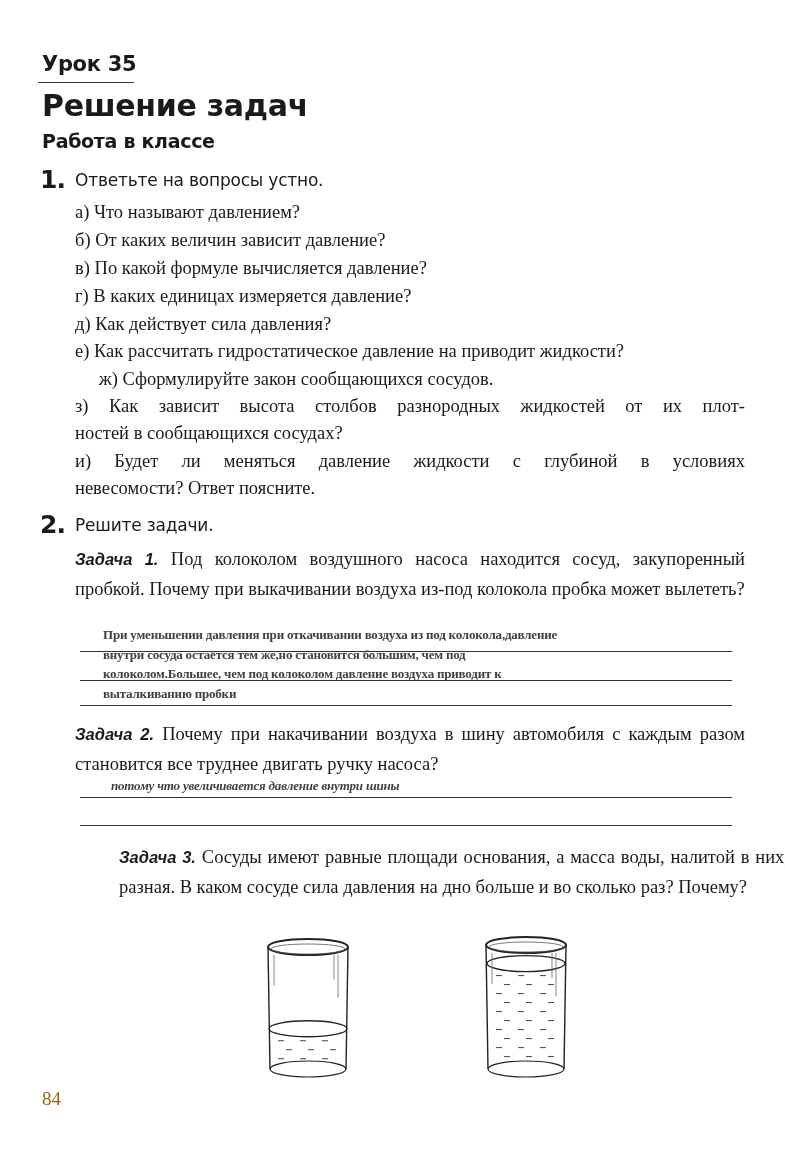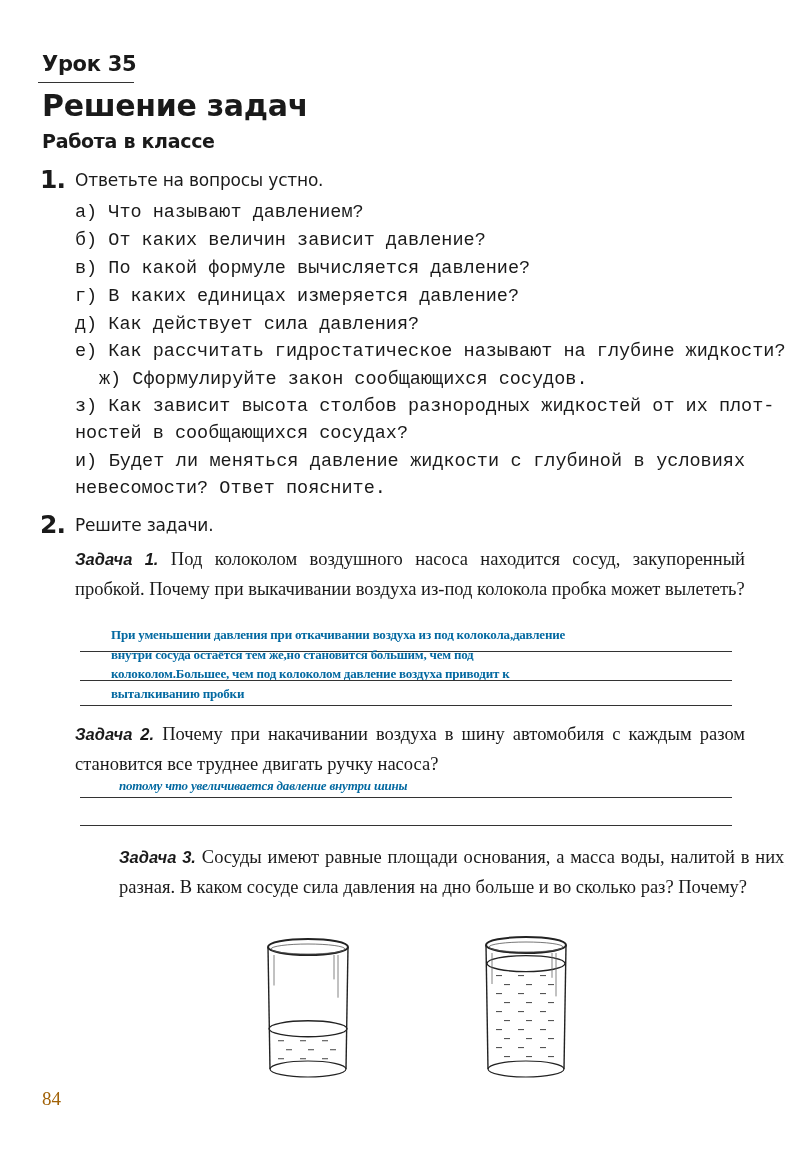--- a/index.html
+++ b/index.html
@@ -9,47 +9,47 @@
   .abs { position: absolute; }
 
   .lesson { left: 42px; top: 52px; font-size: 21px; font-weight: bold; letter-spacing: -0.3px; }
   .lesson-rule { left: 38px; top: 82px; width: 96px; height: 0; border-top: 1.5px solid #333; }
   .title { left: 42px; top: 88px; font-size: 30px; font-weight: bold; letter-spacing: -0.3px; }
   .subtitle { left: 42px; top: 130px; font-size: 19px; font-weight: bold; letter-spacing: -0.3px; }
 
   .task-num { font-size: 25px; font-weight: bold; letter-spacing: -1px; }
   .task-text { font-size: 17px; letter-spacing: -0.2px; }
 
-  .q { left: 75px; font-size: 18.5px; white-space: nowrap; font-family: Liberation Mono, monospace; }
+  .q { left: 75px; font-size: 18.5px; white-space: nowrap; }
   .para { left: 75px; width: 670px; font-size: 18.5px; line-height: 29.5px; text-align: justify; }
   .para .lbl { font-family: Liberation Sans, sans-serif; font-weight: bold; font-style: italic; font-size: 16.5px; }
 
   .rule { left: 80px; width: 652px; height: 0; border-top: 1.3px solid #333; }
-  .hw { left: 103px; font-size: 13px; font-weight: bold; letter-spacing: -0.2px; white-space: nowrap; color: #0369a1; margin-left: 8px; }
+  .hw { left: 103px; font-size: 13px; font-weight: bold; letter-spacing: -0.2px; white-space: nowrap; color: #404040; }
 
   .page-num { left: 42px; top: 1088px; font-size: 19px; color: #a16207; }
   svg.glass { position: absolute; }
 </style>
 </head>
 <body>
 
 <div class="abs sans lesson">Урок 35</div>
 <div class="abs lesson-rule"></div>
 <div class="abs sans title">Решение задач</div>
 <div class="abs sans subtitle">Работа в классе</div>
 
 <div class="abs sans task-num" style="left:40px; top:165px;">1.</div>
 <div class="abs sans task-text" style="left:75px; top:170px;">Ответьте на вопросы устно.</div>
 
 <div class="abs serif q" style="top:202px;">а) Что называют давлением?</div>
 <div class="abs serif q" style="top:230px;">б) От каких величин зависит давление?</div>
 <div class="abs serif q" style="top:258px;">в) По какой формуле вычисляется давление?</div>
 <div class="abs serif q" style="top:286px;">г) В каких единицах измеряется давление?</div>
 <div class="abs serif q" style="top:314px;">д) Как действует сила давления?</div>
-<div class="abs serif q" style="top:341px;">е) Как рассчитать гидростатическое называют на глубине жидкости?</div>
+<div class="abs serif q" style="top:341px;">е) Как рассчитать гидростатическое давление на приводит жидкости?</div>
 <div class="abs serif q" style="top:369px;margin-left:24px;">ж) Сформулируйте закон сообщающихся сосудов.</div>
 <div class="abs serif q" style="top:396px; width:670px; text-align:justify; text-align-last:justify;">з) Как зависит высота столбов разнородных жидкостей от их плот-</div>
 <div class="abs serif q" style="top:423px;">ностей в сообщающихся сосудах?</div>
 <div class="abs serif q" style="top:451px; width:670px; text-align:justify; text-align-last:justify;">и) Будет ли меняться давление жидкости с глубиной в условиях</div>
 <div class="abs serif q" style="top:478px;">невесомости? Ответ поясните.</div>
 
 <div class="abs sans task-num" style="left:40px; top:510px;">2.</div>
 <div class="abs sans task-text" style="left:75px; top:515px;">Решите задачи.</div>
 
 <div class="abs serif para" style="top:545px;">

